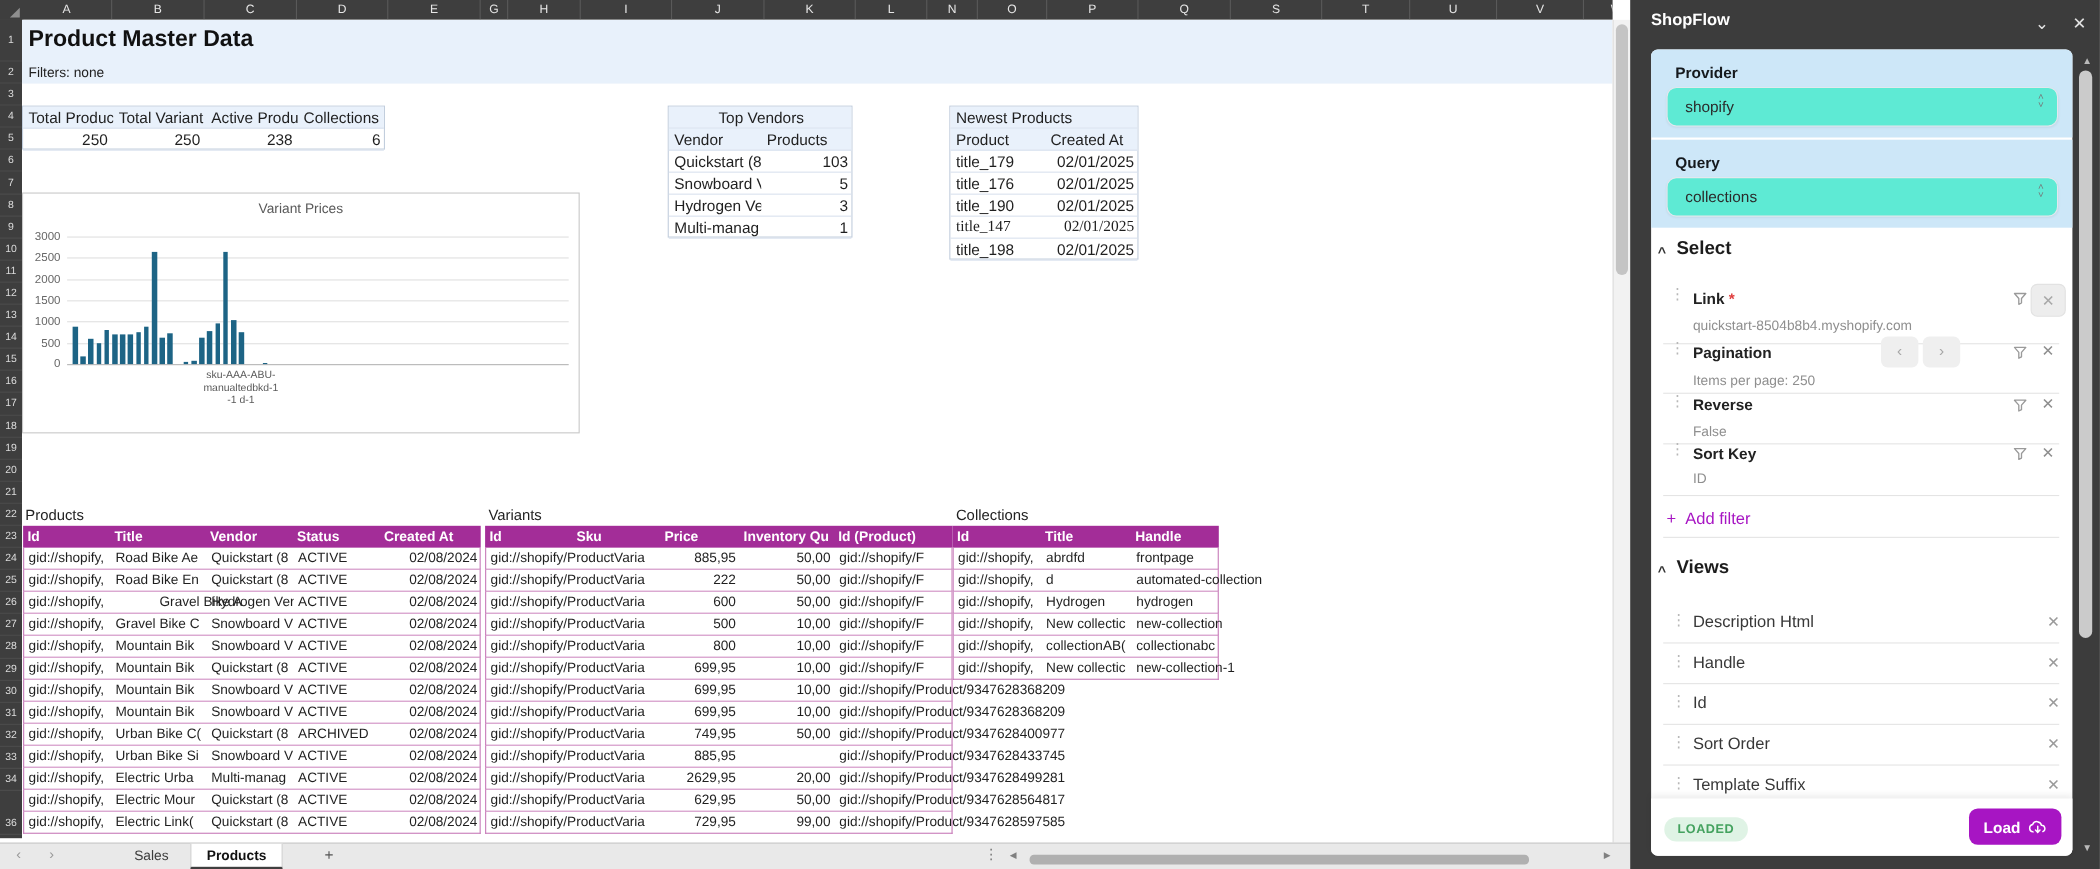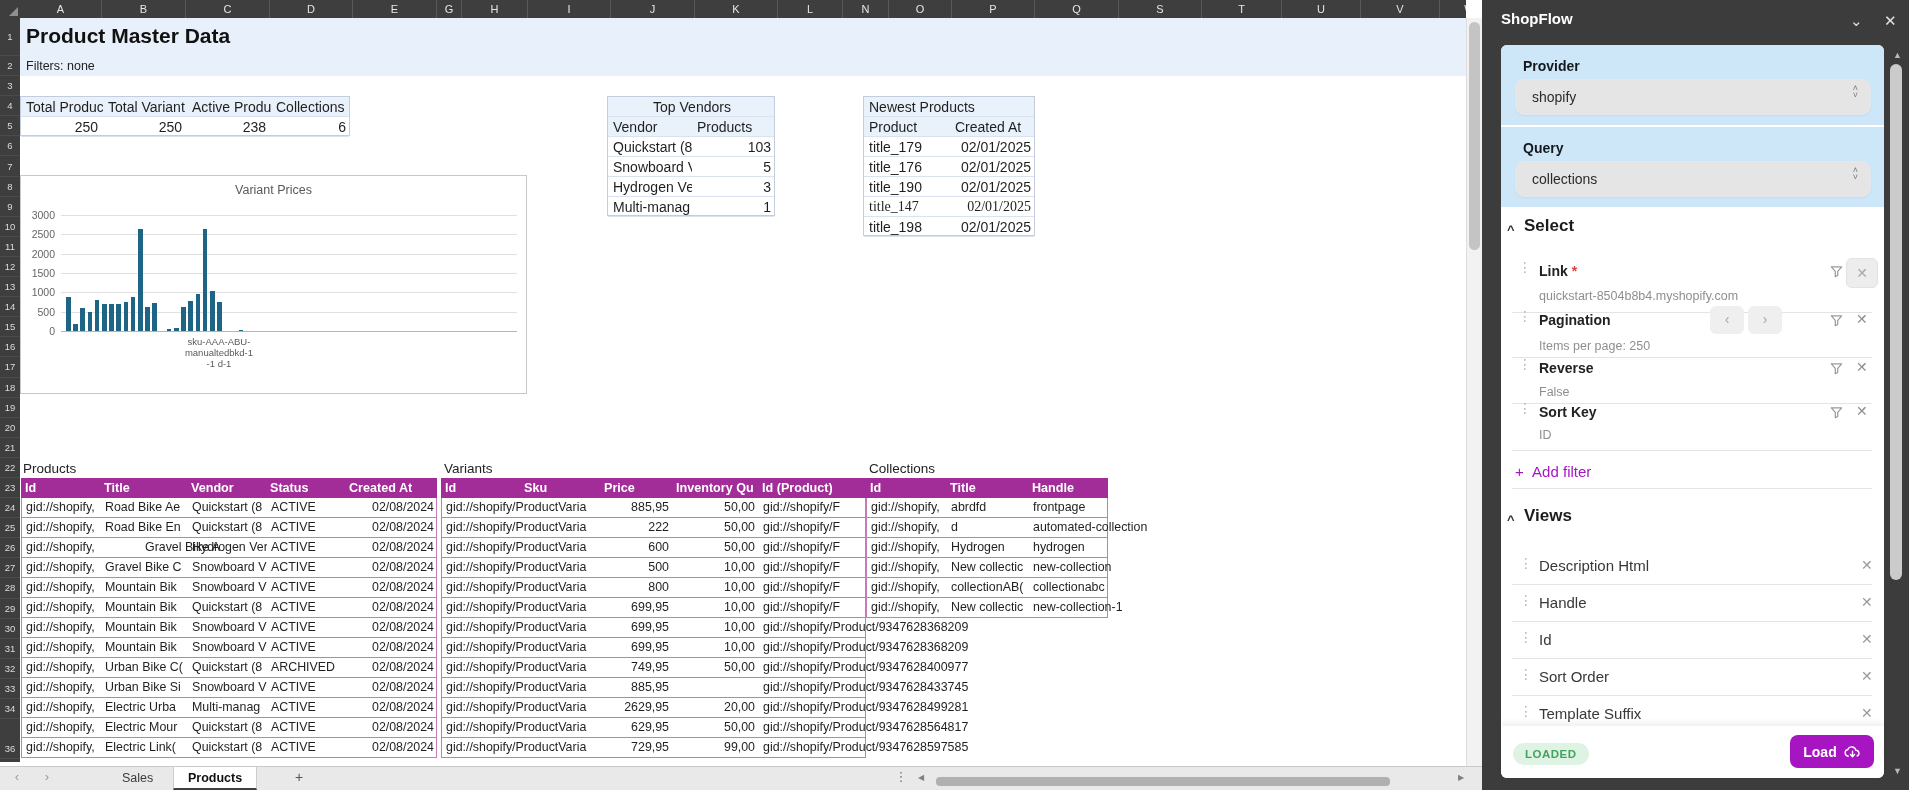--- a/index.html
+++ b/index.html
@@ -48,21 +48,21 @@
   .sheet-tab{position:absolute;top:0;height:23px;line-height:22px;text-align:center;font-size:12.5px;color:#3c3c3c;padding:0 14px;}
   .sheet-tab.active{background:#fff;font-weight:bold;color:#111;border-left:1px solid #cdcdcd;border-right:1px solid #cdcdcd;border-bottom:2px solid #3f3f3f;box-sizing:border-box;}
   #hscroll-thumb{position:absolute;left:936px;top:10px;width:454px;height:9px;background:#b0b0b0;border-radius:4px;}
   
   #sidebar{left:1482px;top:0;width:427px;height:790px;background:#3c3c3c;}
   #sb-title{left:1501px;top:10px;font-size:15px;font-weight:bold;color:#fff;}
   .sb-hicon{color:#e3e3e3;font-size:15px;}
   #sb-panel{left:1501px;top:45px;width:383px;height:733px;background:#fff;border-radius:6px;}
   .blue-block{background:#cde7f8;left:1501px;width:383px;}
   .sb-label{font-size:14px;font-weight:bold;color:#15191d;}
-  .sb-select{left:1515px;width:356px;height:36px;background:#e5e5e5;border:1px solid #e3e8ee;border-radius:9px;box-sizing:border-box;box-shadow:0 1px 2px rgba(0,0,0,.05);}
+  .sb-select{left:1515px;width:356px;height:36px;background:#5eead4;border:1px solid #e3e8ee;border-radius:9px;box-sizing:border-box;box-shadow:0 1px 2px rgba(0,0,0,.05);}
   .sb-select .val{position:absolute;left:16px;top:9px;font-size:14px;color:#2b2b2b;}
   .stepper{position:absolute;right:12px;top:5px;display:flex;flex-direction:column;line-height:7px;font-size:9px;color:#777;}
   .sec-chev{font-size:13px;color:#333;font-weight:bold;}
   .sec-title{font-size:17px;font-weight:bold;color:#1c1c1c;}
   .handle{color:#b8b8b8;font-size:14px;letter-spacing:0;line-height:9px;}
   .fld-name{font-size:14px;font-weight:bold;color:#222;}
   .req{color:#e03e3e;font-weight:bold;}
   .fld-val{font-size:12.5px;color:#8f8f8f;}
   .sb-div{height:1px;background:#e4e4e4;left:1512px;width:360px;}
   .xplain{color:#8f8f8f;font-size:14px;}

